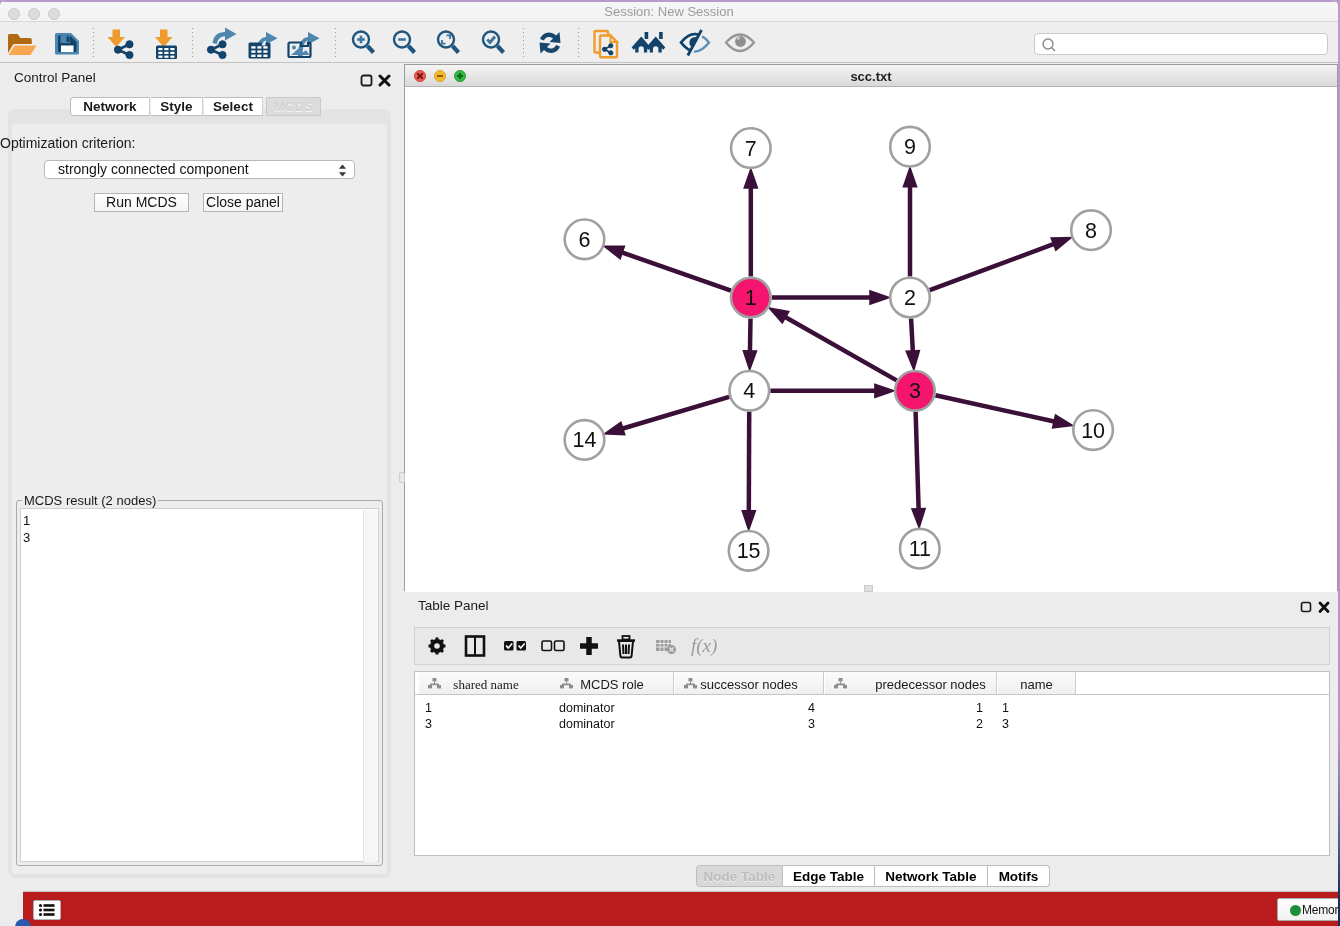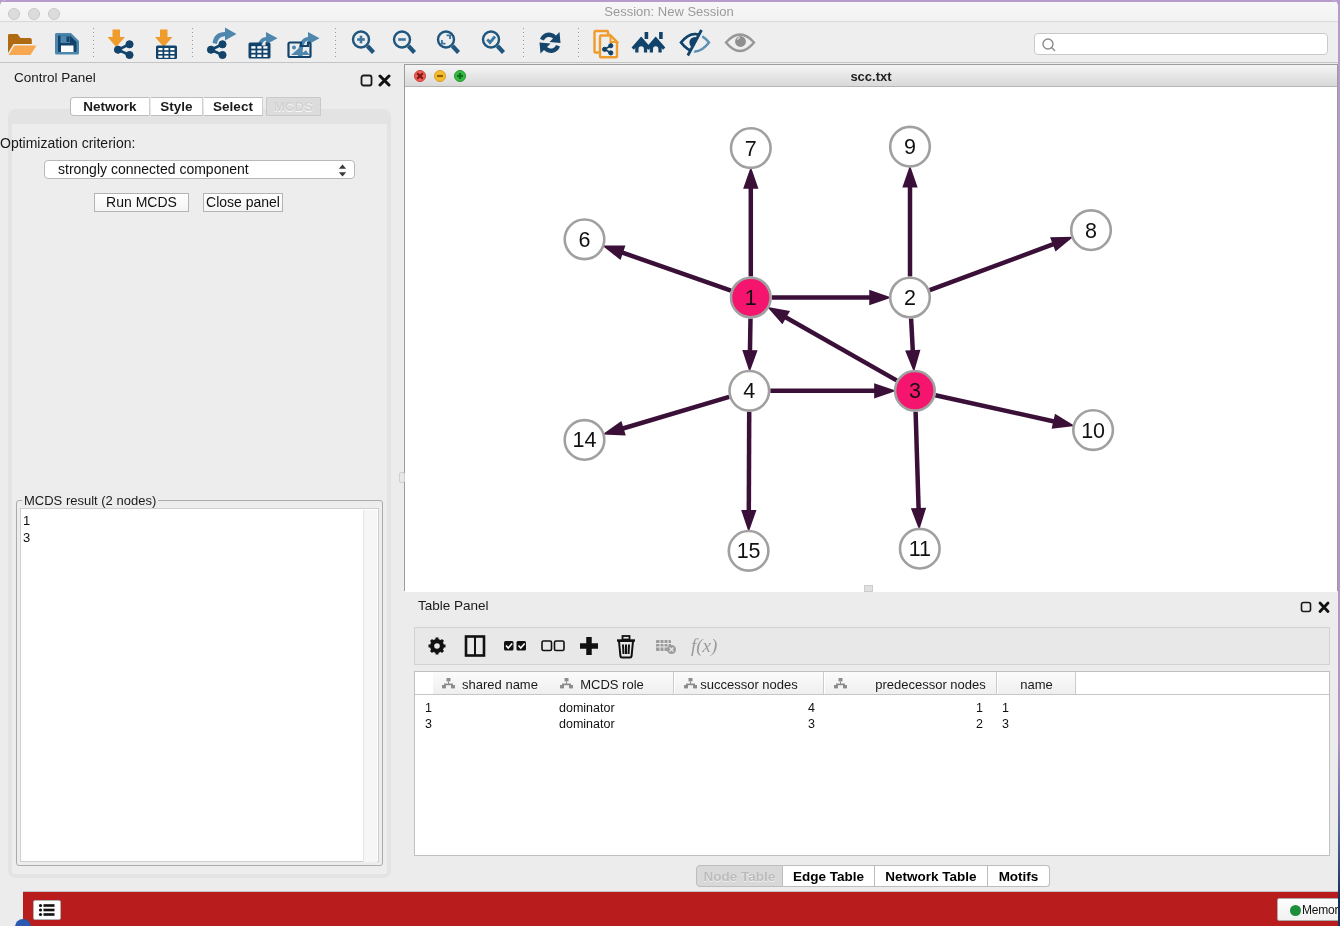--- a/index.html
+++ b/index.html
@@ -411,21 +411,21 @@
           </g>
           <circle cx="256.5" cy="21.5" r="4.5" fill="#9b9b9b"></circle>
           <path d="M254.5 19.5 l4 4 M258.5 19.5 l-4 4" stroke="#e8e8e8" stroke-width="1.2"></path>
         </g>
 
         <text x="276" y="24" font-family="Liberation Serif, serif" font-style="italic" font-size="19" fill="#9b9b9b">f(x)</text>
       </svg>
     </div>
     <div id="tp-table">
       <div id="tp-header">
-        <div class="hcell" style="left:18px; width:135px;"><svg class="sm" width="13" height="11" viewBox="0 0 13 11" style="position:absolute;left:9px;top:6px;">
+        <div class="hcell" style="left:4px; width:135px;font-family:Liberation Serif, serif;"><svg class="sm" width="13" height="11" viewBox="0 0 13 11" style="position:absolute;left:9px;top:6px;">
               <g fill="#8d8d8d">
                 <rect x="4.5" y="0" width="4" height="3.4"></rect>
                 <rect x="0" y="7" width="4" height="3.4"></rect>
                 <rect x="9" y="7" width="4" height="3.4"></rect>
                 <path d="M6 3.4 h1 v2 h4 v1.8 h-9 v-1.8 h4 Z"></path>
               </g>
             </svg>shared name</div>
         <div class="hcell" style="left:136px; width:123px;"><svg class="sm" width="13" height="11" viewBox="0 0 13 11" style="position:absolute;left:9px;top:6px;">
               <g fill="#8d8d8d">
                 <rect x="4.5" y="0" width="4" height="3.4"></rect>

